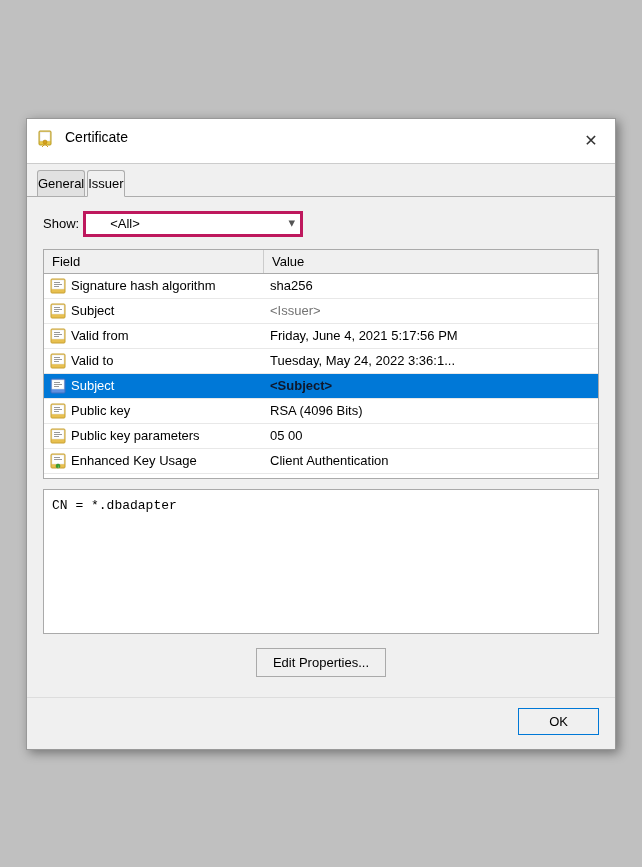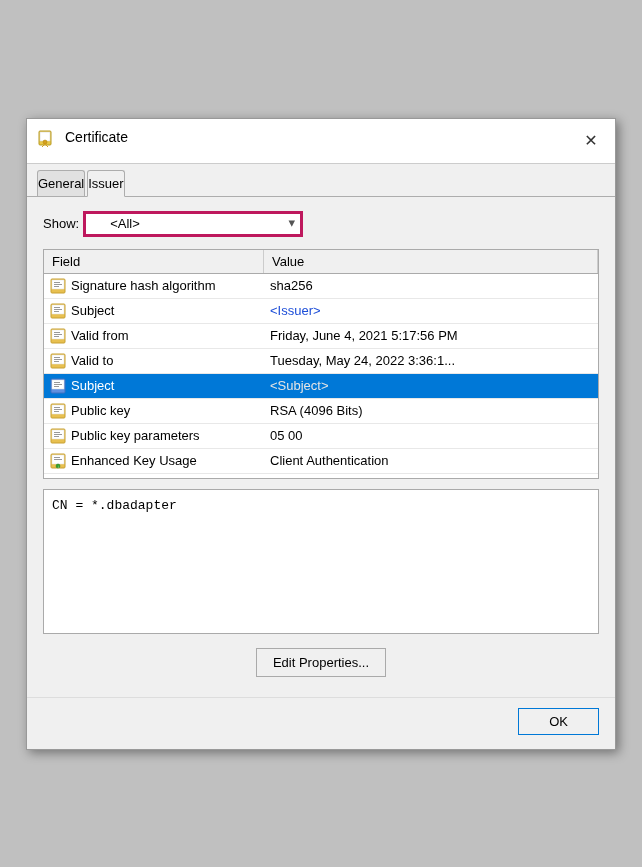--- a/index.html
+++ b/index.html
@@ -136,40 +136,41 @@
       display: flex;
       align-items: center;
       border-bottom: 1px solid #e8e8e8;
       cursor: pointer;
     }
     .table-row.selected {
       background: #0078d7;
       color: white;
     }
     .table-row.selected .value-cell {
-      color: #e5e5e5;
+      color: #0f172a;
+      font-weight: bold;
     }
     .field-cell {
       width: 220px;
       display: flex;
       align-items: center;
       gap: 5px;
       padding: 4px 6px;
       font-size: 13px;
     }
     .value-cell {
       flex: 1;
       padding: 4px 6px;
       font-size: 13px;
       white-space: nowrap;
       overflow: hidden;
       text-overflow: ellipsis;
     }
     .value-link {
-      color: #1d4ed8;
+      color: #737373;
     }
     .detail-box {
       border: 1px solid #aaa;
       background: white;
       height: 145px;
       padding: 8px;
       margin-top: 10px;
       font-size: 13px;
       font-family: 'Courier New', monospace;
     }

